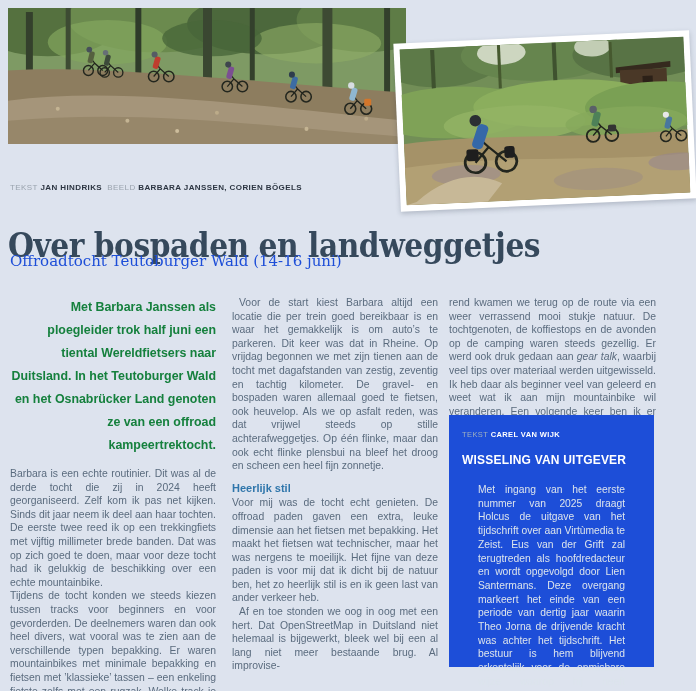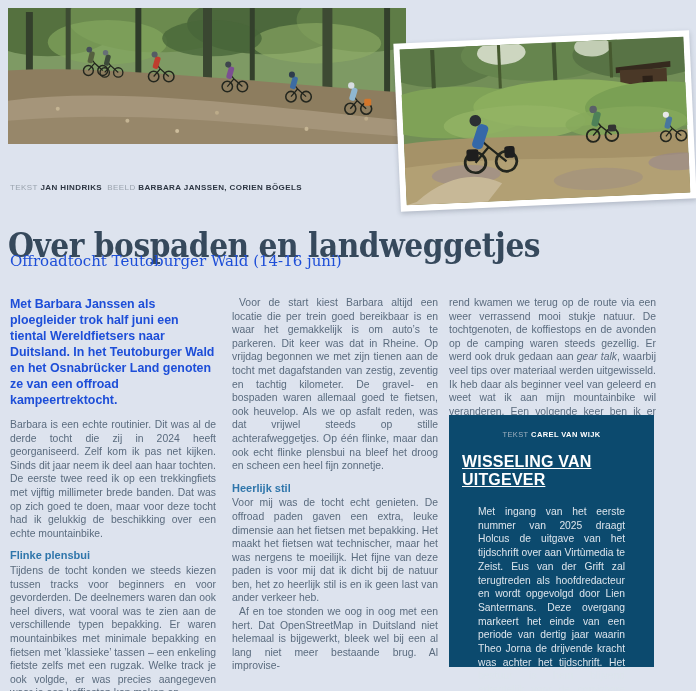--- a/index.html
+++ b/index.html
@@ -11,58 +11,58 @@
   
   .photo-left{position:absolute;left:8px;top:8px;width:398px;height:136px;overflow:hidden;}
   .photo-left svg{display:block;width:100%;height:100%;}
   .photo-right{
     position:absolute;left:397px;top:37px;width:284px;height:156px;
     background:#ffffff;padding:6px;transform:rotate(-2.6deg);transform-origin:center;
     box-shadow:0 2px 5px rgba(40,50,70,.25);z-index:3;
   }
   .photo-right svg{display:block;width:100%;height:100%;}
   
-  .credit{position:absolute;left:10px;top:183px;font-size:8px;letter-spacing:.4px;text-align:center;}
+  .credit{position:absolute;left:10px;top:183px;font-size:8px;letter-spacing:.4px;}
   .credit .lbl{color:#9aa3ae;font-weight:normal;}
   .credit .nm{color:#2c3542;font-weight:bold;}
   
   .headline{
     position:absolute;left:8px;top:206px;width:660px;
     font-family:"DejaVu Serif",serif;font-weight:bold;font-size:33px;line-height:1.08;
     color:#36495c;letter-spacing:-.5px;transform:scaleX(.9);transform-origin:left top;white-space:nowrap;
   }
   .subtitle{
     position:absolute;left:10px;top:252px;
     font-family:"DejaVu Serif",serif;font-size:15px;color:#1d4ed8;
   }
   
   .col{position:absolute;top:296px;width:206px;font-size:10.4px;line-height:13.6px;text-align:justify;}
   .col-1{left:10px;}
   .col-2{left:232px;}
   .col-3{left:449px;width:207px;}
   .col p{margin:0;}
   .col p.indent{text-indent:7px;}
   .intro{
-    font-weight:bold;color:#1d4ed8;font-size:12.4px;line-height:16px;
-    text-align:left;margin:0 0 10px 0 !important;
+    font-weight:bold;color:#15803d;font-size:12.4px;line-height:23px;
+    text-align:right;margin:0 0 10px 0 !important;
   }
   .subhead{
     margin:9px 0 1px 0;font-size:11px;font-weight:bold;color:#2f76ab;text-align:left;
   }
   .col em{}
   
   .sidebox{
     position:absolute;left:449px;top:415px;width:205px;height:252px;
-    background:#0c4a6e;box-sizing:border-box;padding:15px 13px 12px 13px;z-index:2;
+    background:#1d4ed8;box-sizing:border-box;padding:15px 13px 12px 13px;z-index:2;
   }
   .sidebox .credit{position:static;display:block;margin:0 0 14px 0;font-size:7.5px;}
   .sidebox .credit .lbl{color:#9fb0bf;}
   .sidebox .credit .nm{color:#ffffff;}
   .sidebox h2{
-    margin:0 0 3px 0;font-size:16px;font-weight:bold;color:#ffffff;letter-spacing:.2px;text-decoration:underline;
+    margin:0 0 3px 0;font-size:12px;font-weight:bold;color:#ffffff;letter-spacing:.2px;
   }
   .sidebox p{
     margin:16px;font-size:10.3px;line-height:13.7px;color:#dce4ec;text-align:justify;
   }
   
   .wheel{fill:none;stroke:#23261e;stroke-width:1.6px;}
   .frame{fill:none;stroke:#20231c;stroke-width:1.3px;}
 </style>
 </head>
 <body>
@@ -211,21 +211,20 @@
   <div class="credit">
     <span class="lbl">TEKST</span>&nbsp;<span class="nm">JAN HINDRIKS</span>&nbsp;&nbsp;<span class="lbl">BEELD</span>&nbsp;<span class="nm">BARBARA JANSSEN, CORIEN BÖGELS</span>
   </div>
 
   <h1 class="headline">Over bospaden en landweggetjes</h1>
   <div class="subtitle">Offroadtocht Teutoburger Wald (14-16 juni)</div>
 
   <div class="col col-1">
     <p class="intro">Met Barbara Janssen als ploegleider trok half juni een tiental Wereldfietsers naar Duitsland. In het Teutoburger Wald en het Osnabrücker Land genoten ze van een offroad kampeertrektocht.</p>
     <p>Barbara is een echte routinier. Dit was al de derde tocht die zij in 2024 heeft georganiseerd. Zelf kom ik pas net kijken. Sinds dit jaar neem ik deel aan haar tochten. De eerste twee reed ik op een trekkingfiets met vijftig millimeter brede banden. Dat was op zich goed te doen, maar voor deze tocht had ik gelukkig de beschikking over een echte mountainbike.</p>
-    <h3 class="subhead">Flinke plensbui</h3>
     <p>Tijdens de tocht konden we steeds kiezen tussen tracks voor beginners en voor gevorderden. De deelnemers waren dan ook heel divers, wat vooral was te zien aan de verschillende typen bepakking. Er waren mountainbikes met minimale bepakking en fietsen met ’klassieke’ tassen – een enkeling fietste zelfs met een rugzak. Welke track je ook volgde, er was precies aangegeven waar je een koffiestop kon maken en</p>
   </div>
 
   <div class="col col-2">
     <p class="indent">Voor de start kiest Barbara altijd een locatie die per trein goed bereikbaar is en waar het gemakkelijk is om auto’s te parkeren. Dit keer was dat in Rheine. Op vrijdag begonnen we met zijn tienen aan de tocht met dagafstanden van zestig, zeventig en tachtig kilometer. De gravel- en bospaden waren allemaal goed te fietsen, ook heuvelop. Als we op asfalt reden, was dat vrijwel steeds op stille achterafweggetjes. Op één flinke, maar dan ook echt flinke plensbui na bleef het droog en scheen een heel fijn zonnetje.</p>
     <h3 class="subhead">Heerlijk stil</h3>
     <p>Voor mij was de tocht echt genieten. De offroad paden gaven een extra, leuke dimensie aan het fietsen met bepakking. Het maakt het fietsen wat technischer, maar het was nergens te moeilijk. Het fijne van deze paden is voor mij dat ik dicht bij de natuur ben, het zo heerlijk stil is en ik geen last van ander verkeer heb.</p>
     <p class="indent">Af en toe stonden we oog in oog met een hert. Dat OpenStreetMap in Duitsland niet helemaal is bijgewerkt, bleek wel bij een al lang niet meer bestaande brug. Al improvise-</p>
   </div>
 

